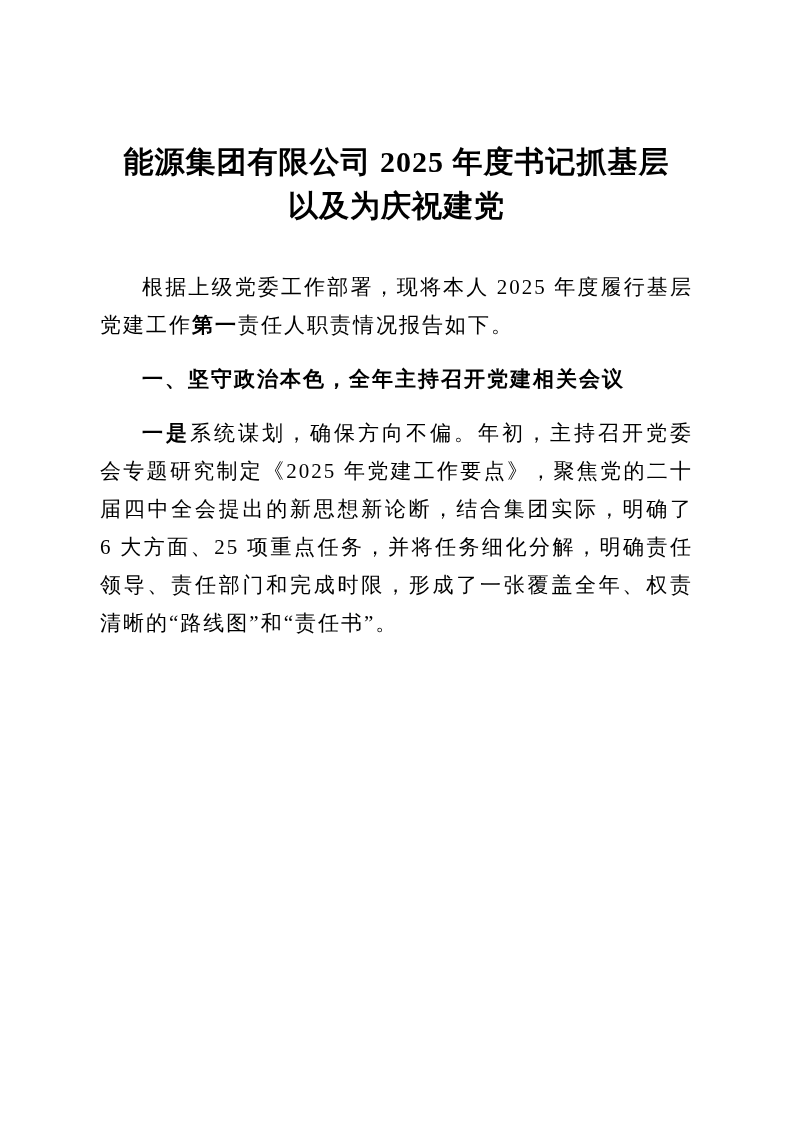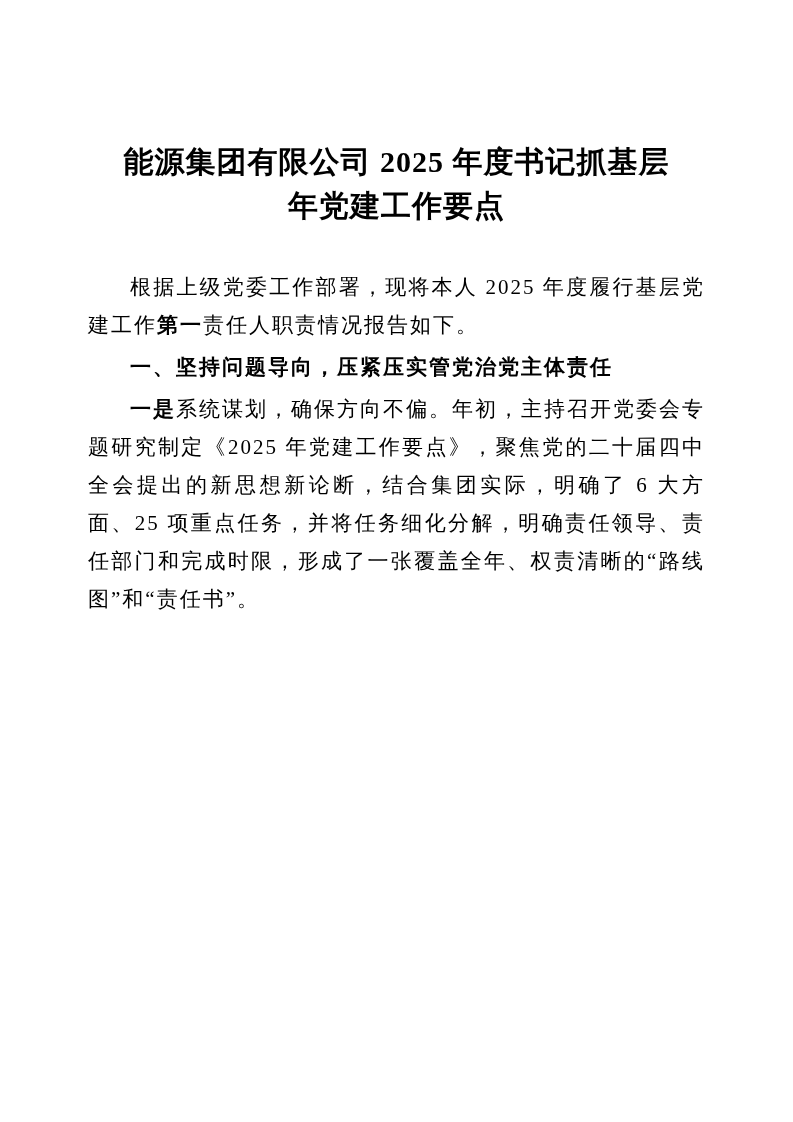--- a/index.html
+++ b/index.html
@@ -19,21 +19,21 @@
     font-size: 30px;
     line-height: 44px;
     font-weight: bold;
     letter-spacing: 1px;
   }
   .doc-title .title-line { display: block; }
   .content {
     padding: 0 84px;
   }
   .para {
-    margin: 4px;
+    margin: 16px;
     font-size: 21px;
     line-height: 38px;
     letter-spacing: 2px;
     text-align: justify;
     text-indent: 2em;
   }
   .para.heading { font-weight: bold; }
   .para b { font-weight: bold; }
   .footer {
     position: absolute;
@@ -47,25 +47,25 @@
     letter-spacing: 2px;
   }
 </style>
 </head>
 <body>
 
 <div class="page">
 
   <h1 class="doc-title">
     <span class="title-line">能源集团有限公司 2025 年度书记抓基层</span>
-    <span class="title-line">年党建工作要点</span>
+    <span class="title-line">以及为庆祝建党</span>
   </h1>
 
   <div class="content">
 
   <p class="para"><span>根据上级党委工作部署，现将本人 2025 年度履行基层党建工作</span><b>第一</b><span>责任人职责情况报告如下。</span></p>
-      <p class="para heading"><b>一、坚持问题导向，压紧压实管党治党主体责任</b></p>
+      <p class="para heading"><b>一、坚守政治本色，全年主持召开党建相关会议</b></p>
       <p class="para"><b>一是</b><span>系统谋划，确保方向不偏。年初，主持召开党委会专题研究制定《2025 年党建工作要点》，聚焦党的二十届四中全会提出的新思想新论断，结合集团实际，明确了 6 大方面、25 项重点任务，并将任务细化分解，明确责任领导、责任部门和完成时限，形成了一张覆盖全年、权责清晰的“路线图”和“责任书”。</span></p>
     </div>
 
   <div class="footer">— 1 —</div>
 
 </div>
 
 </body></html>

